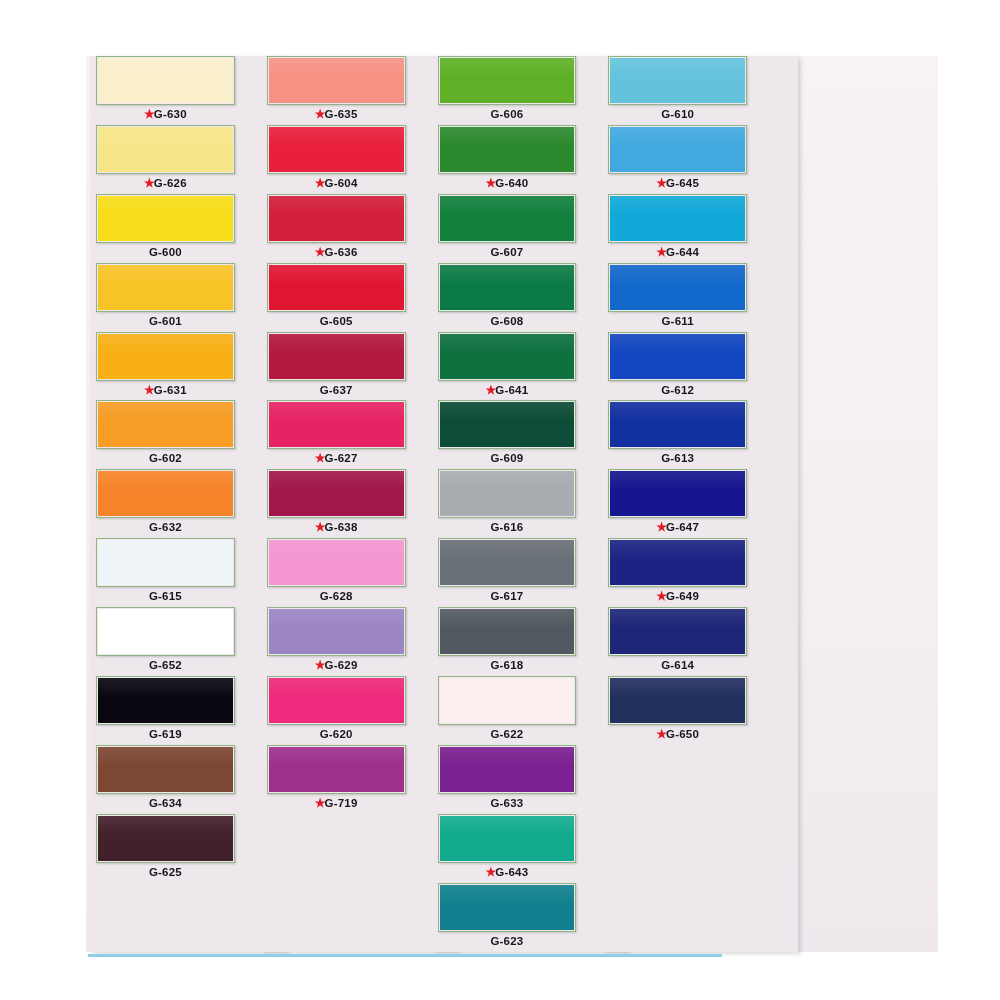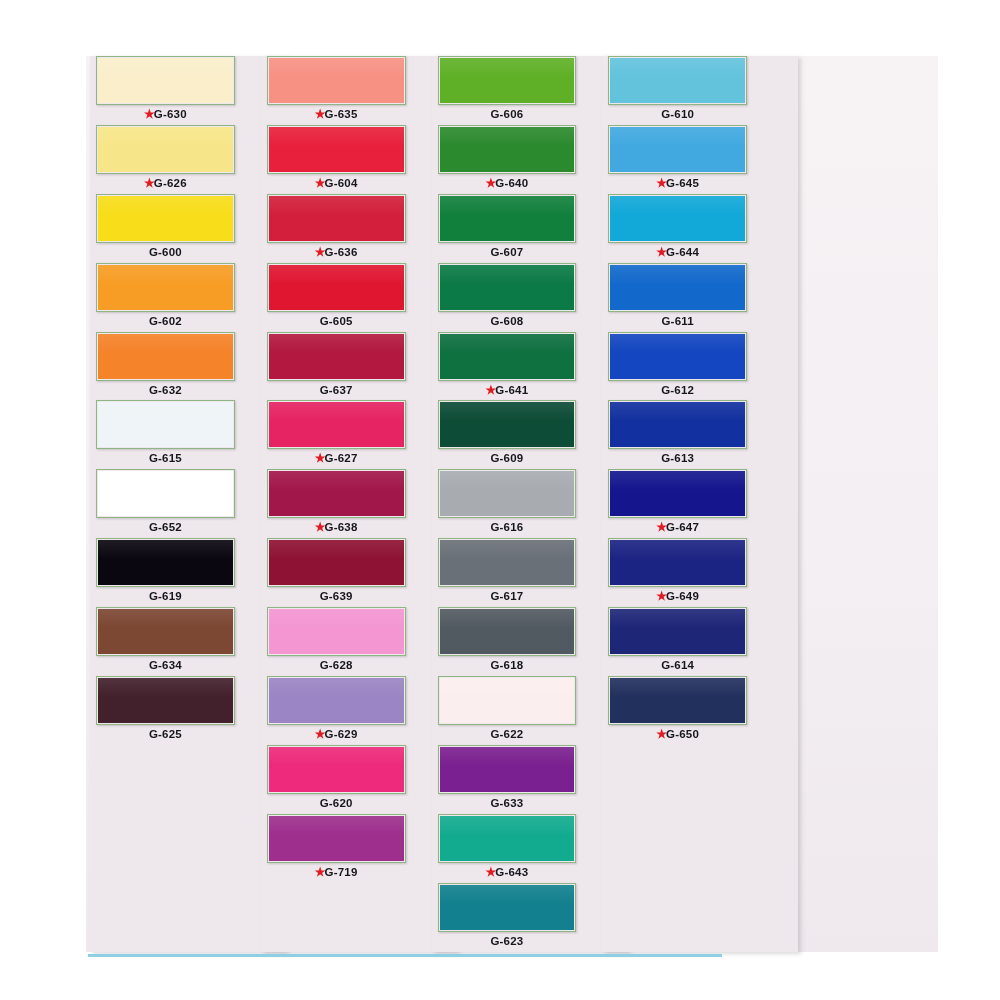--- a/index.html
+++ b/index.html
@@ -141,20 +141,32 @@
           <div class="chip-label"><span class="star">★</span><span>G-626</span></div>
         </div>
         <div class="swatch-cell">
           <div class="chip">
             <div class="chip-inner" style="background: rgb(247, 221, 26);"></div>
           </div>
           <div class="chip-label"><span>G-600</span></div>
         </div>
         <div class="swatch-cell">
           <div class="chip">
+            <div class="chip-inner" style="background: rgb(248, 195, 39);"></div>
+          </div>
+          <div class="chip-label"><span>G-601</span></div>
+        </div>
+        <div class="swatch-cell">
+          <div class="chip">
+            <div class="chip-inner" style="background: rgb(248, 176, 22);"></div>
+          </div>
+          <div class="chip-label"><span class="star">★</span><span>G-631</span></div>
+        </div>
+        <div class="swatch-cell">
+          <div class="chip">
             <div class="chip-inner" style="background: rgb(247, 157, 38);"></div>
           </div>
           <div class="chip-label"><span>G-602</span></div>
         </div>
         <div class="swatch-cell">
           <div class="chip">
             <div class="chip-inner" style="background: rgb(245, 131, 42);"></div>
           </div>
           <div class="chip-label"><span>G-632</span></div>
         </div>
@@ -225,26 +237,20 @@
           <div class="chip">
             <div class="chip-inner" style="background: rgb(230, 36, 100);"></div>
           </div>
           <div class="chip-label"><span class="star">★</span><span>G-627</span></div>
         </div>
         <div class="swatch-cell">
           <div class="chip">
             <div class="chip-inner" style="background: rgb(162, 23, 74);"></div>
           </div>
           <div class="chip-label"><span class="star">★</span><span>G-638</span></div>
-        </div>
-        <div class="swatch-cell">
-          <div class="chip">
-            <div class="chip-inner" style="background: rgb(142, 18, 51);"></div>
-          </div>
-          <div class="chip-label"><span>G-639</span></div>
         </div>
         <div class="swatch-cell">
           <div class="chip">
             <div class="chip-inner" style="background: rgb(243, 150, 210);"></div>
           </div>
           <div class="chip-label"><span>G-628</span></div>
         </div>
         <div class="swatch-cell">
           <div class="chip">
             <div class="chip-inner" style="background: rgb(155, 133, 196);"></div>

